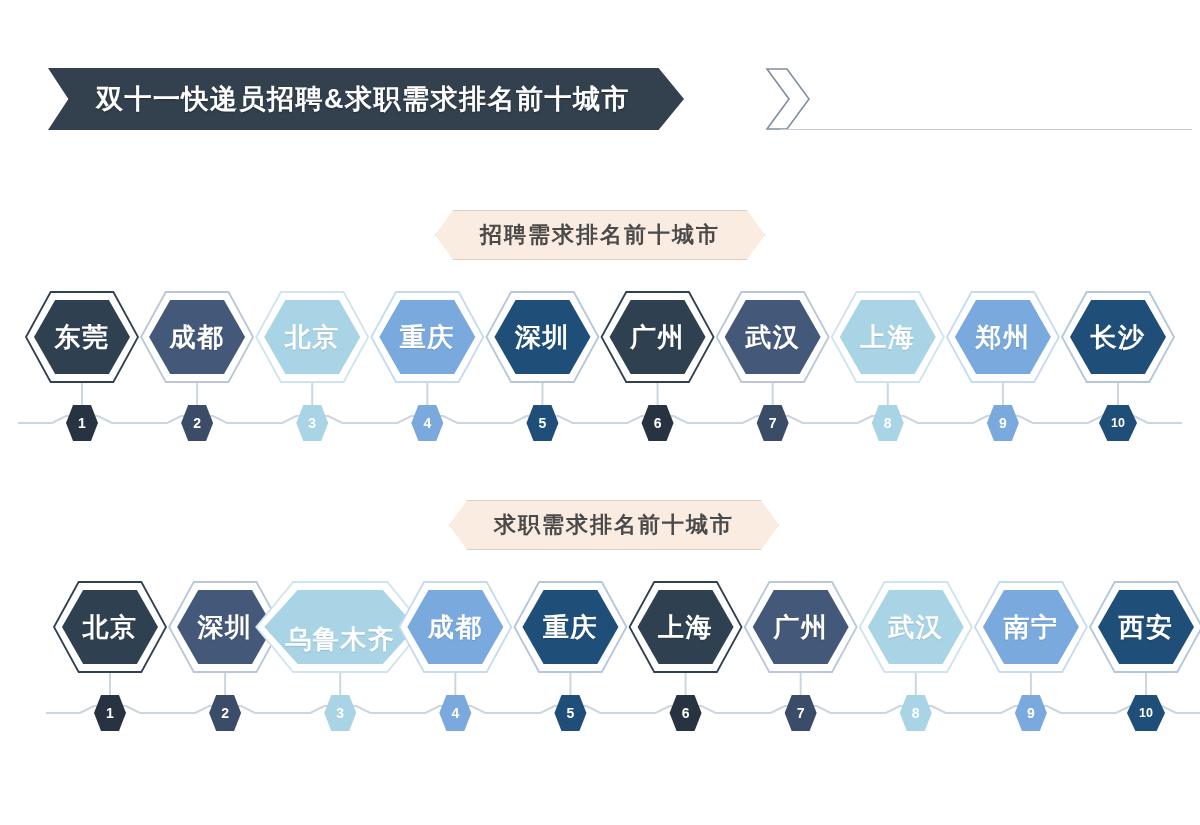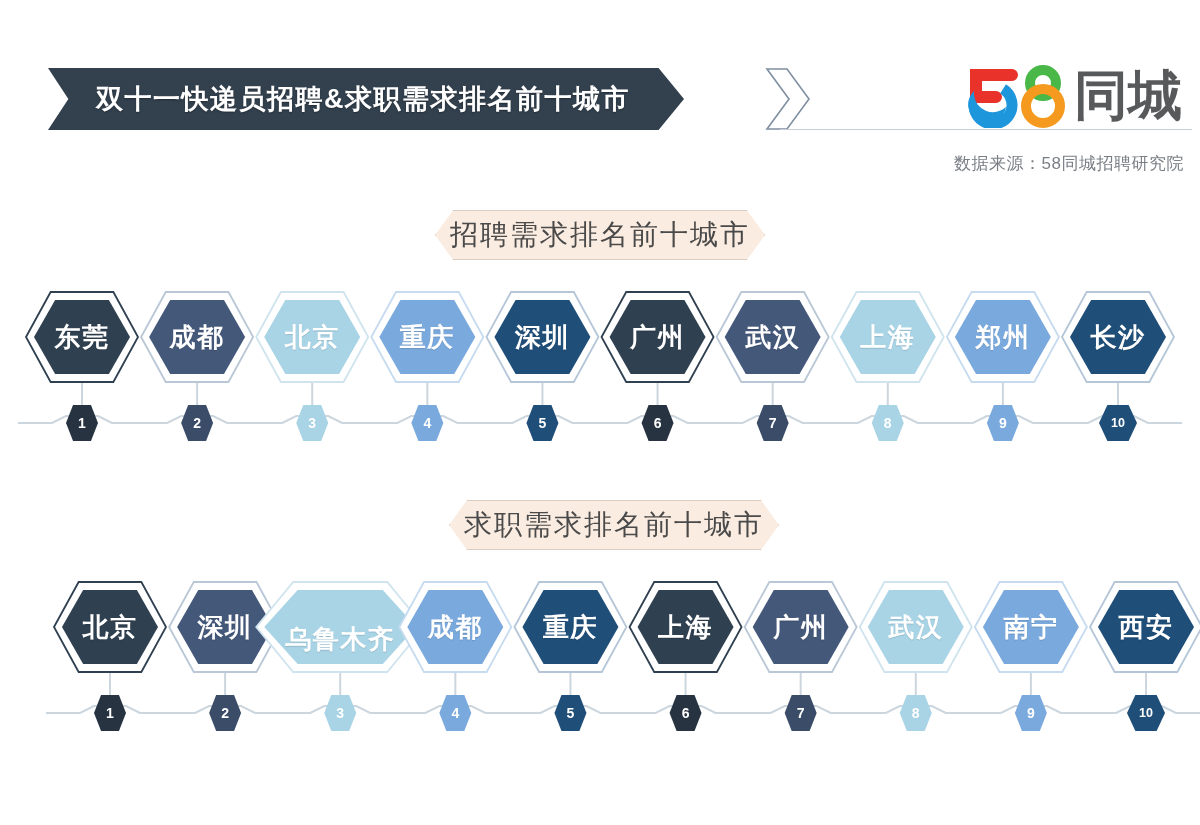--- a/index.html
+++ b/index.html
@@ -61,21 +61,21 @@
   .sec-head {
     position: relative; margin: 0 auto;
     width: 330px; height: 50px;
     background: #fbece1;
     border: 1.5px solid #d9cdc4;
     clip-path: polygon(5.5% 0, 94.5% 0, 100% 50%, 94.5% 100%, 5.5% 100%, 0 50%);
     -webkit-clip-path: polygon(5.5% 0, 94.5% 0, 100% 50%, 94.5% 100%, 5.5% 100%, 0 50%);
     display: flex; align-items: center; justify-content: center;
   }
   .sec-head-text {
-    font-size: 28px; color: #4a4a4a; letter-spacing: 2px; white-space: nowrap;
+    font-size: 22px; color: #4a4a4a; letter-spacing: 2px; white-space: nowrap; font-weight: bold;
   }
 
   
   .rank-row {
     position: relative;
     width: 1200px; height: 185px;
     margin-top: 25px;
   }
   .rank-svg { position: absolute; left: 0; top: 0; }
 
@@ -113,35 +113,21 @@
         <span class="title-text">双十一快递员招聘&amp;求职需求排名前十城市</span>
       </div>
     </div>
 
     <svg class="title-chevron" width="46" height="62" viewBox="0 0 46 62">
       <polygon points="2,1 22,1 44,31 22,61 2,61 24,31" fill="#ffffff" stroke="#7f8fa0" stroke-width="1.6"></polygon>
     </svg>
 
     <div class="hdr-rule"></div>
 
-    <div class="logo">
-      <svg width="224" height="64" viewBox="0 0 224 64">
-
-        <path d="M8 5 H50 A6 6 0 0 1 50 17 H20 V27 H34 A6 6 0 0 1 34 39 H14 A6 6 0 0 1 8 33 Z" fill="#E8322A"></path>
-        <path d="M12 27 A19 19 0 1 0 44 43 A19 19 0 0 1 12 31 Z" fill="#1E96DC"></path>
-        <circle cx="31" cy="41" r="19" fill="none" stroke="#1E96DC" stroke-width="11" stroke-dasharray="74 46" transform="rotate(-58 31 41)"></circle>
-
-        <circle cx="81" cy="19" r="13" fill="none" stroke="#49B849" stroke-width="10"></circle>
-        <circle cx="81" cy="42" r="17" fill="none" stroke="#F59A1E" stroke-width="10"></circle>
-
-        <text x="112" y="50" font-family="'Liberation Sans','DejaVu Sans',sans-serif" font-size="54" font-weight="bold" fill="#58595B">同城</text>
-      </svg>
-    </div>
-
-    <div class="source">数据来源：58同城招聘研究院</div>
+
   </div>
 
   <div class="section s1">
     <div class="sec-head">
       <span class="sec-head-text">招聘需求排名前十城市</span>
     </div>
     <div class="rank-row" id="row-0">
         <svg class="rank-svg" width="1200" height="185" viewBox="0 0 1200 185">
           <path d="M 18 138 L 52 138 L 66 131 L 98 131 L 112 138 L 167.11111111111111 138 L 181.11111111111111 131 L 213.11111111111111 131 L 227.11111111111111 138 L 282.22222222222223 138 L 296.22222222222223 131 L 328.22222222222223 131 L 342.22222222222223 138 L 397.33333333333337 138 L 411.33333333333337 131 L 443.33333333333337 131 L 457.33333333333337 138 L 512.4444444444445 138 L 526.4444444444445 131 L 558.4444444444445 131 L 572.4444444444445 138 L 627.5555555555555 138 L 641.5555555555555 131 L 673.5555555555555 131 L 687.5555555555555 138 L 742.6666666666667 138 L 756.6666666666667 131 L 788.6666666666667 131 L 802.6666666666667 138 L 857.7777777777778 138 L 871.7777777777778 131 L 903.7777777777778 131 L 917.7777777777778 138 L 972.8888888888889 138 L 986.8888888888889 131 L 1018.8888888888889 131 L 1032.888888888889 138 L 1088 138 L 1102 131 L 1134 131 L 1148 138 L 1182 138" fill="none" stroke="#ccd6de" stroke-width="2"></path>
           <g>

